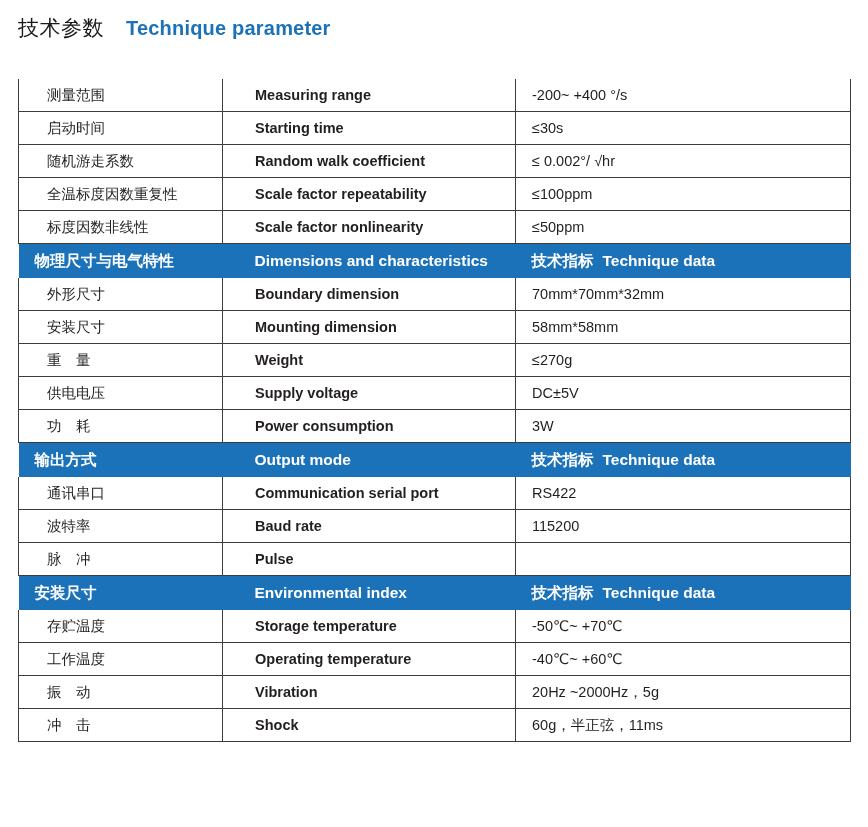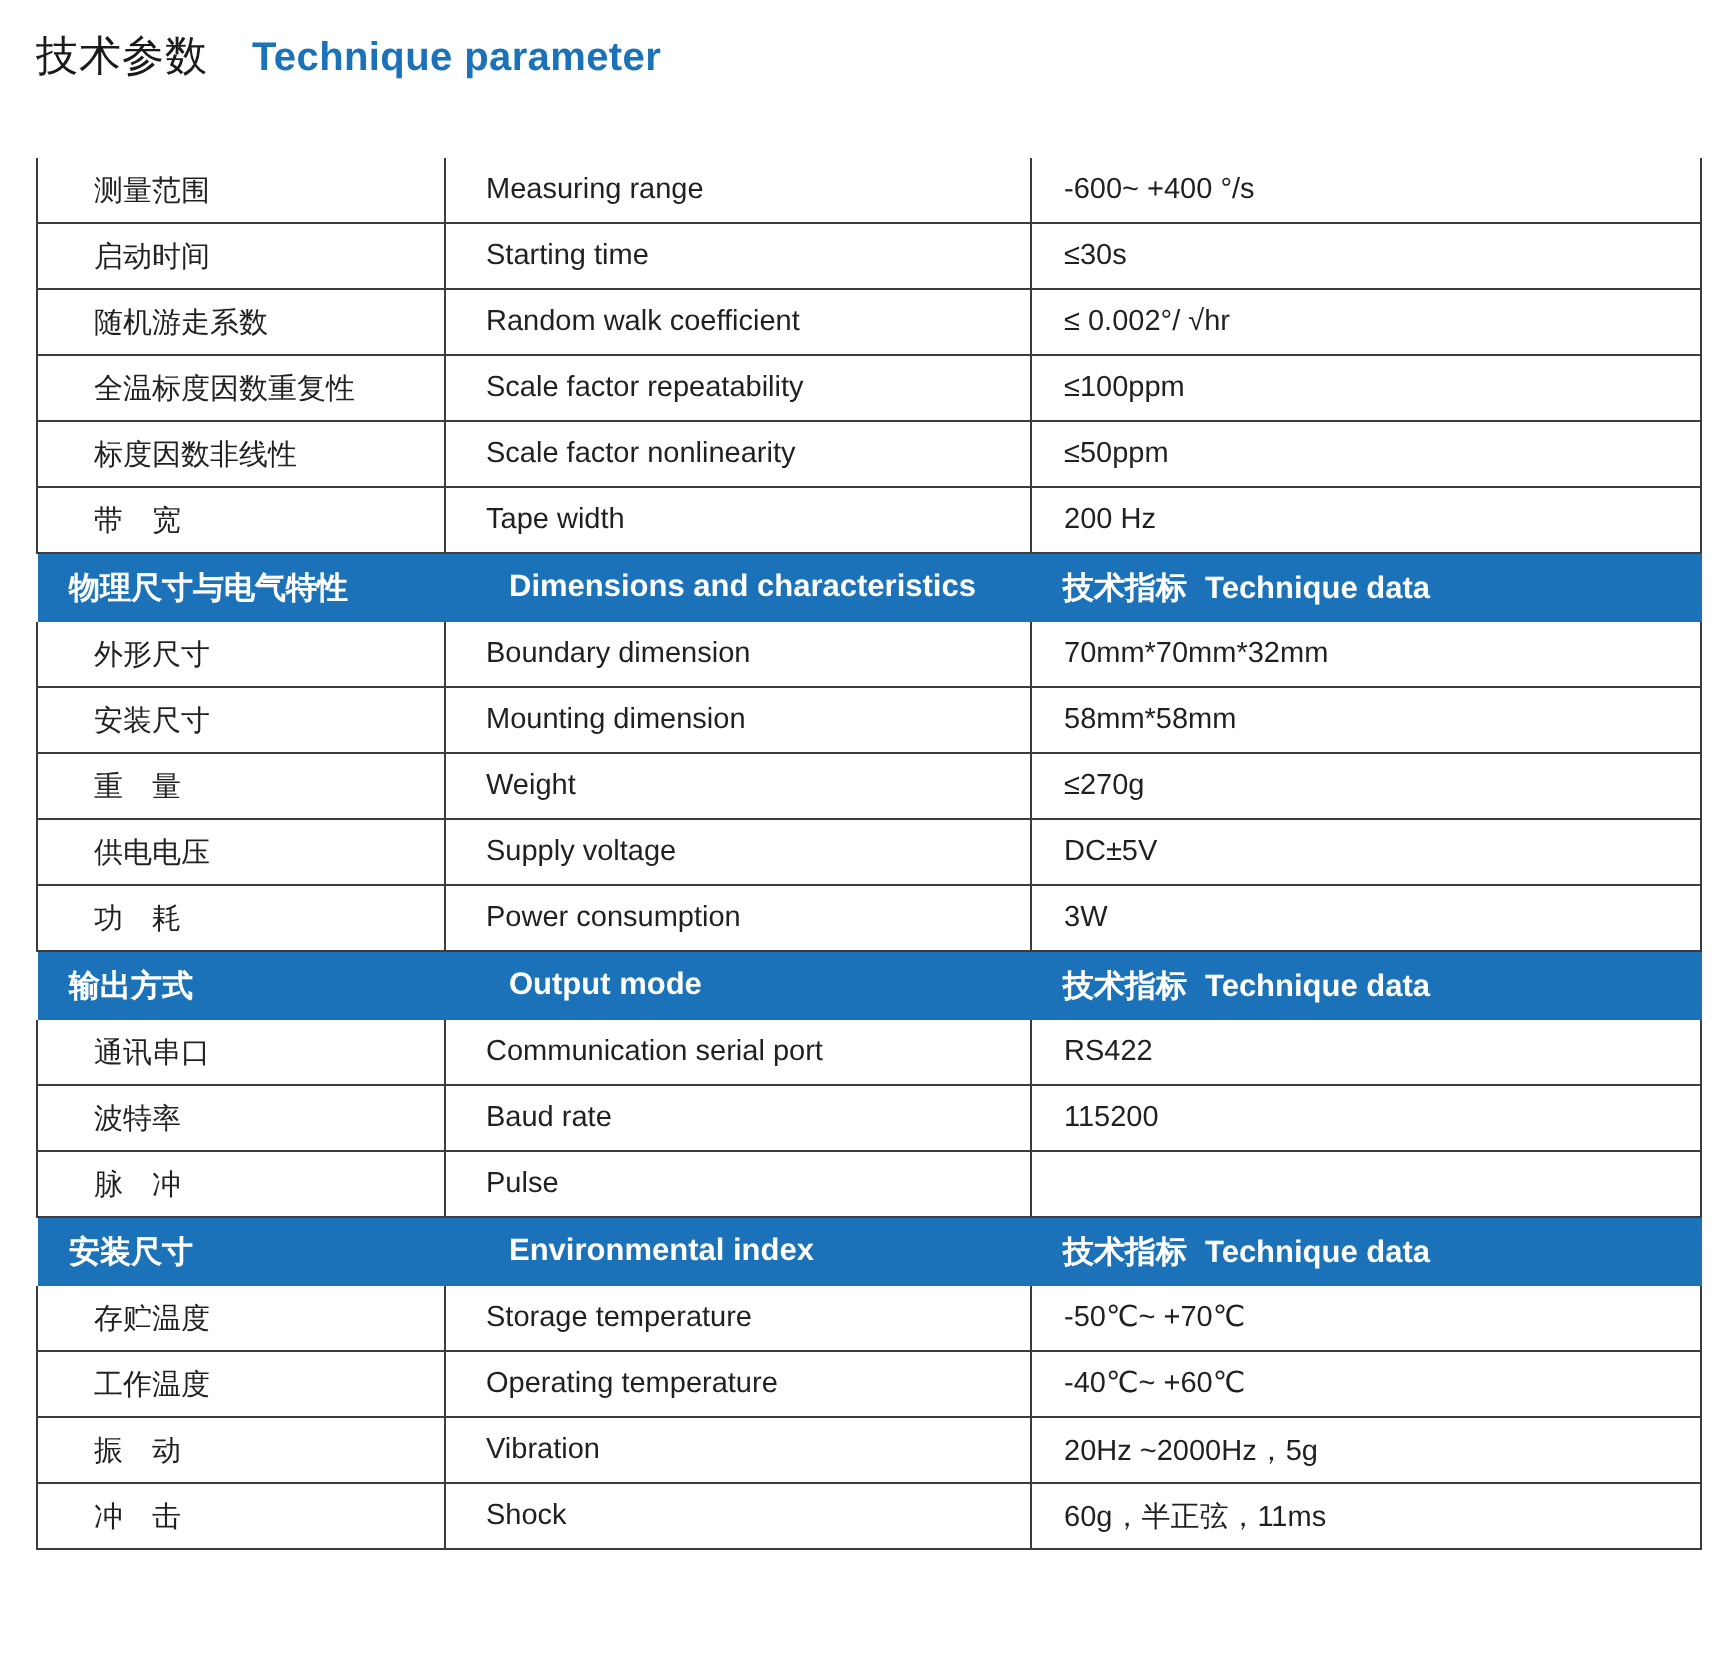--- a/index.html
+++ b/index.html
@@ -77,21 +77,21 @@
     font-size: 14.5px;
     background: #ffffff;
     border-bottom: 1px solid #3c3c3c;
     border-right: 1px solid #3c3c3c;
     color: #231f20;
   }
   tr.data-row > td.cell-a {
     padding-left: 28px;
     border-left: 1px solid #3c3c3c;
   }
-  tr.data-row > td.cell-b { padding-left: 20px; }
+  tr.data-row > td.cell-b { padding-left: 32px; font-weight: bold; }
   tr.data-row > td.cell-c { padding-left: 16px; }
 
   
   .spec-table { border-left: 0; }
   tr.section-row.first-section > td { border-top: 1px solid #3c3c3c; }
 </style>
 </head>
 <body>
 
 <div class="page-title">
@@ -102,46 +102,41 @@
 <table class="spec-table">
   <colgroup>
     <col class="col-a">
     <col class="col-b">
     <col class="col-c">
   </colgroup>
   <tbody>
       <tr class="data-row">
         <td class="cell-a">测量范围</td>
         <td class="cell-b">Measuring range</td>
-        <td class="cell-c">-600~ +400 °/s</td>
+        <td class="cell-c">-200~ +400 °/s</td>
       </tr>
       <tr class="data-row">
         <td class="cell-a">启动时间</td>
         <td class="cell-b">Starting time</td>
         <td class="cell-c">≤30s</td>
       </tr>
       <tr class="data-row">
         <td class="cell-a">随机游走系数</td>
         <td class="cell-b">Random walk coefficient</td>
         <td class="cell-c">≤ 0.002°/ √hr</td>
       </tr>
       <tr class="data-row">
         <td class="cell-a">全温标度因数重复性</td>
         <td class="cell-b">Scale factor repeatability</td>
         <td class="cell-c">≤100ppm</td>
       </tr>
       <tr class="data-row">
         <td class="cell-a">标度因数非线性</td>
         <td class="cell-b">Scale factor nonlinearity</td>
         <td class="cell-c">≤50ppm</td>
-      </tr>
-      <tr class="data-row">
-        <td class="cell-a">带　宽</td>
-        <td class="cell-b">Tape width</td>
-        <td class="cell-c">200 Hz</td>
       </tr>
       <tr class="section-row">
         <td class="sec-a">物理尺寸与电气特性</td>
         <td class="sec-b">Dimensions and characteristics</td>
         <td class="sec-c"><span class="hdr-cn">技术指标</span><span>Technique data</span></td>
       </tr>
       <tr class="data-row">
         <td class="cell-a">外形尺寸</td>
         <td class="cell-b">Boundary dimension</td>
         <td class="cell-c">70mm*70mm*32mm</td>

